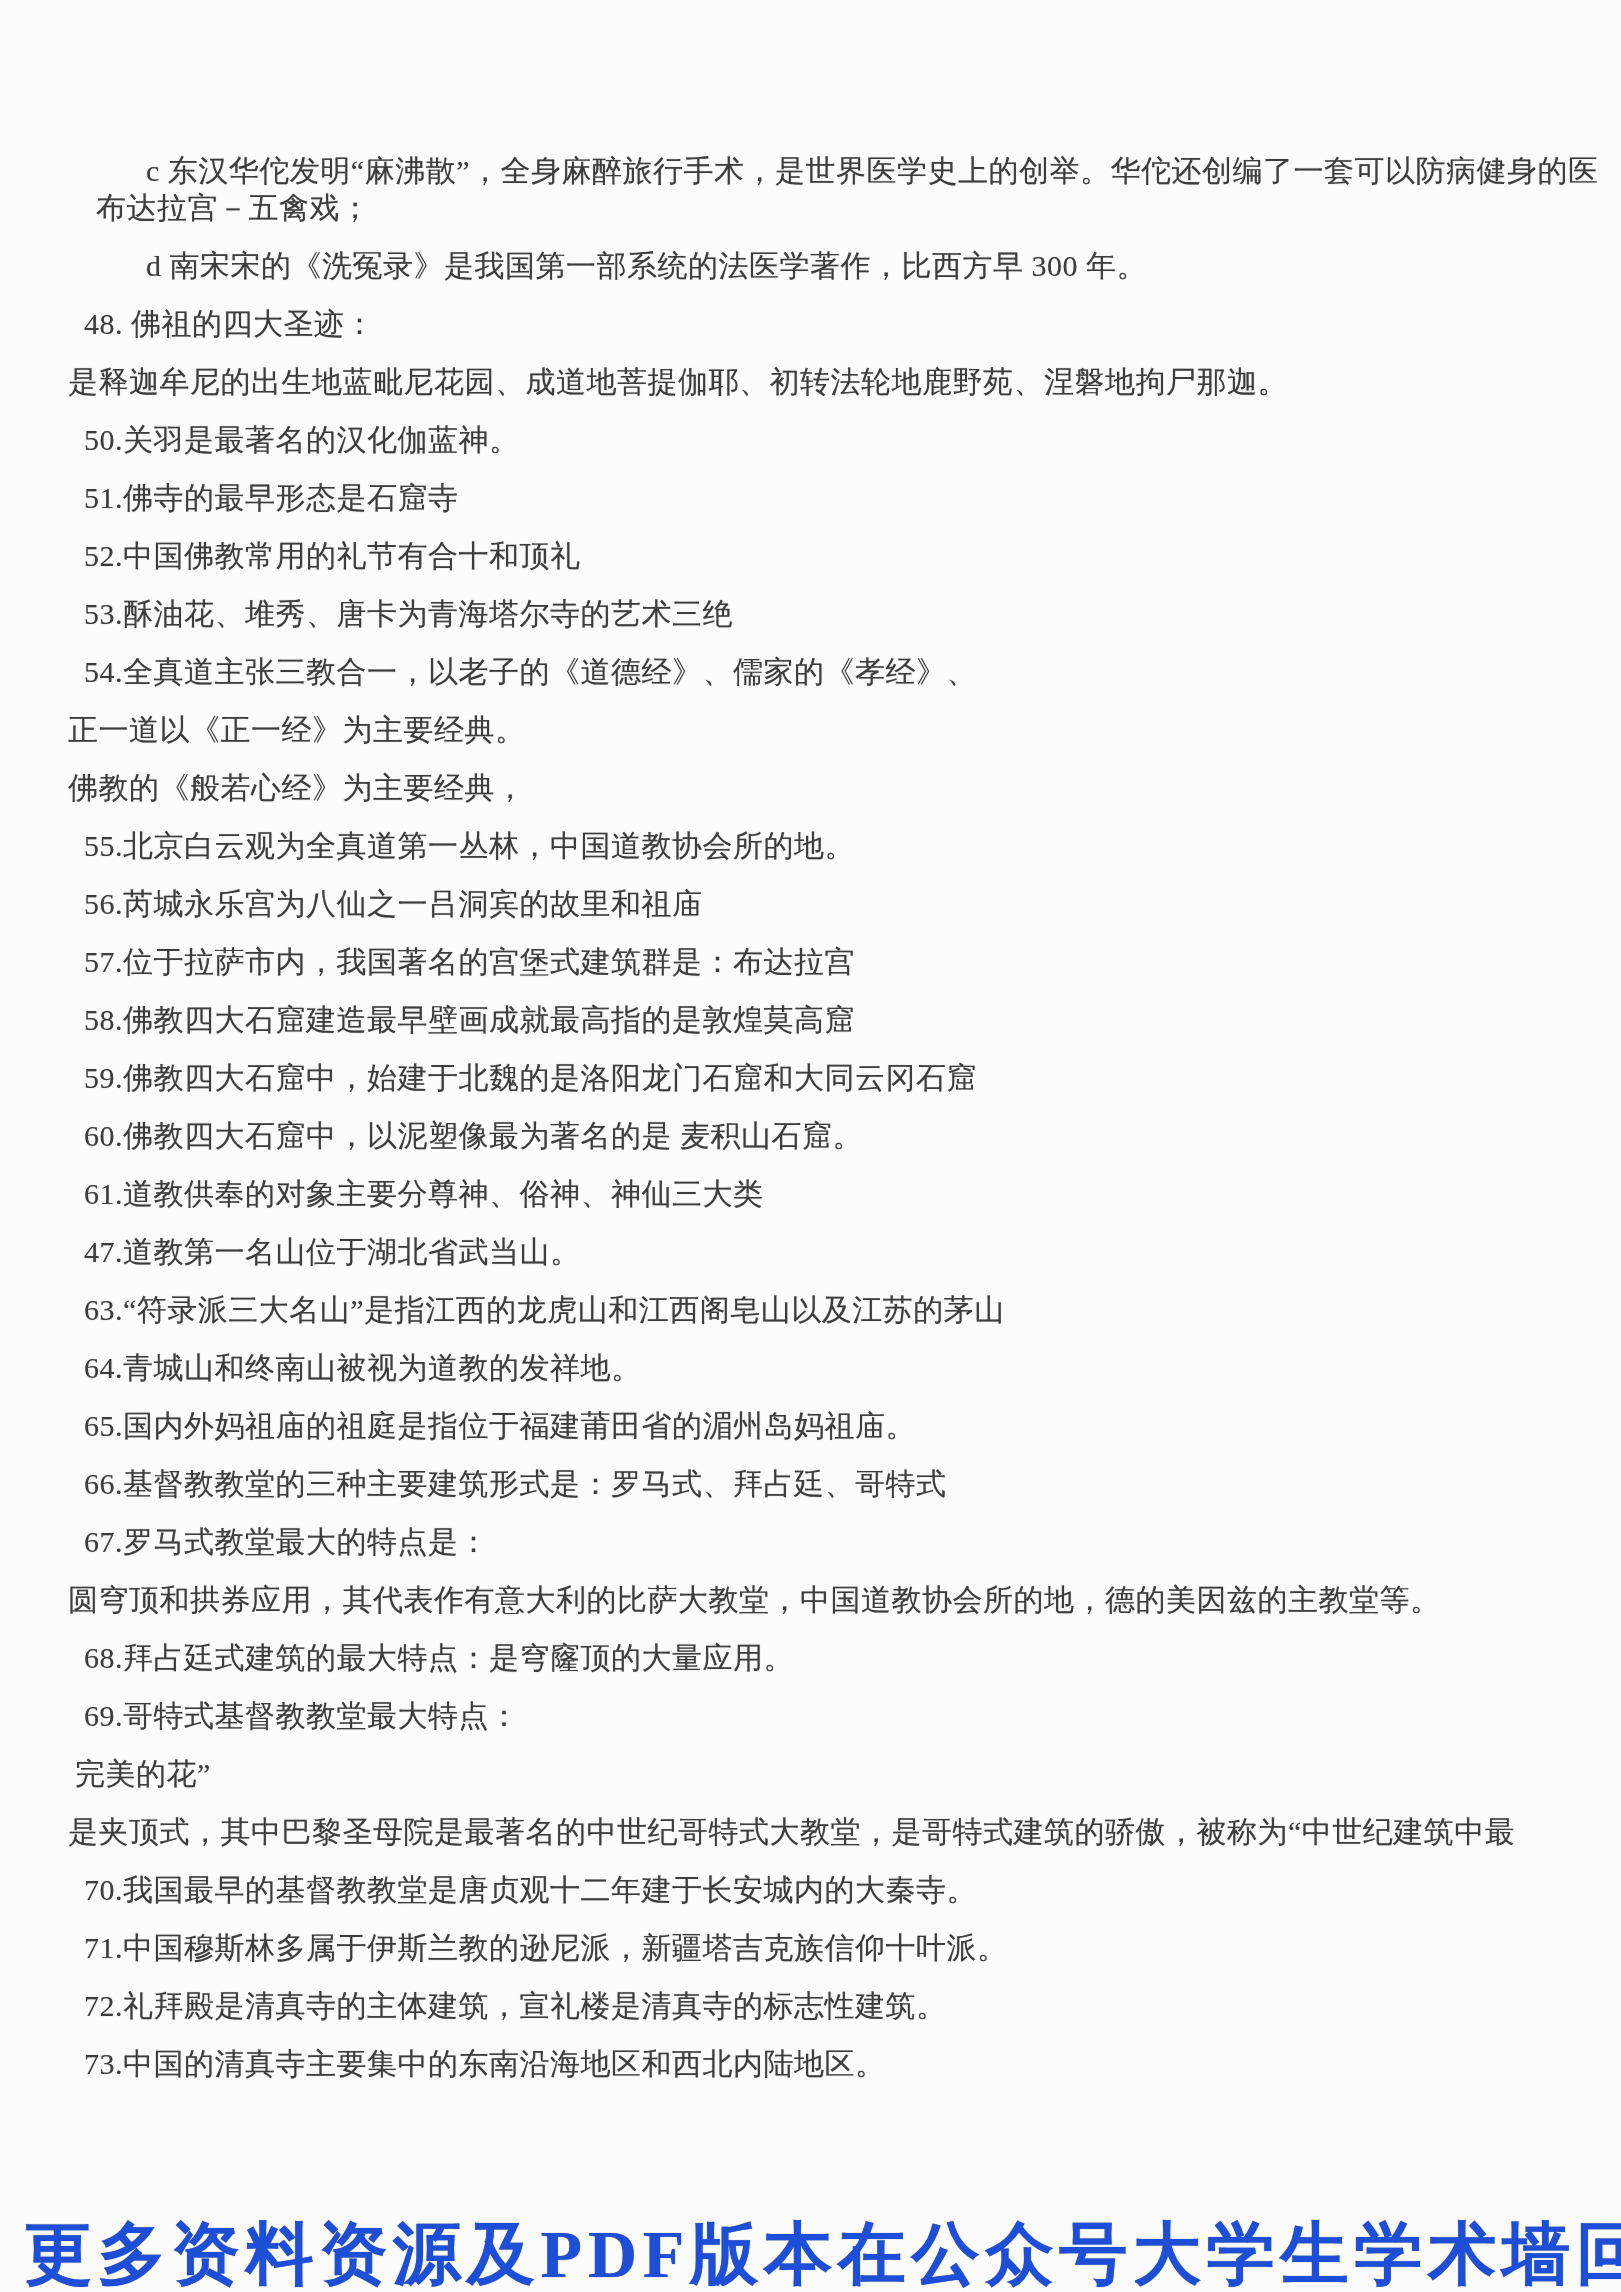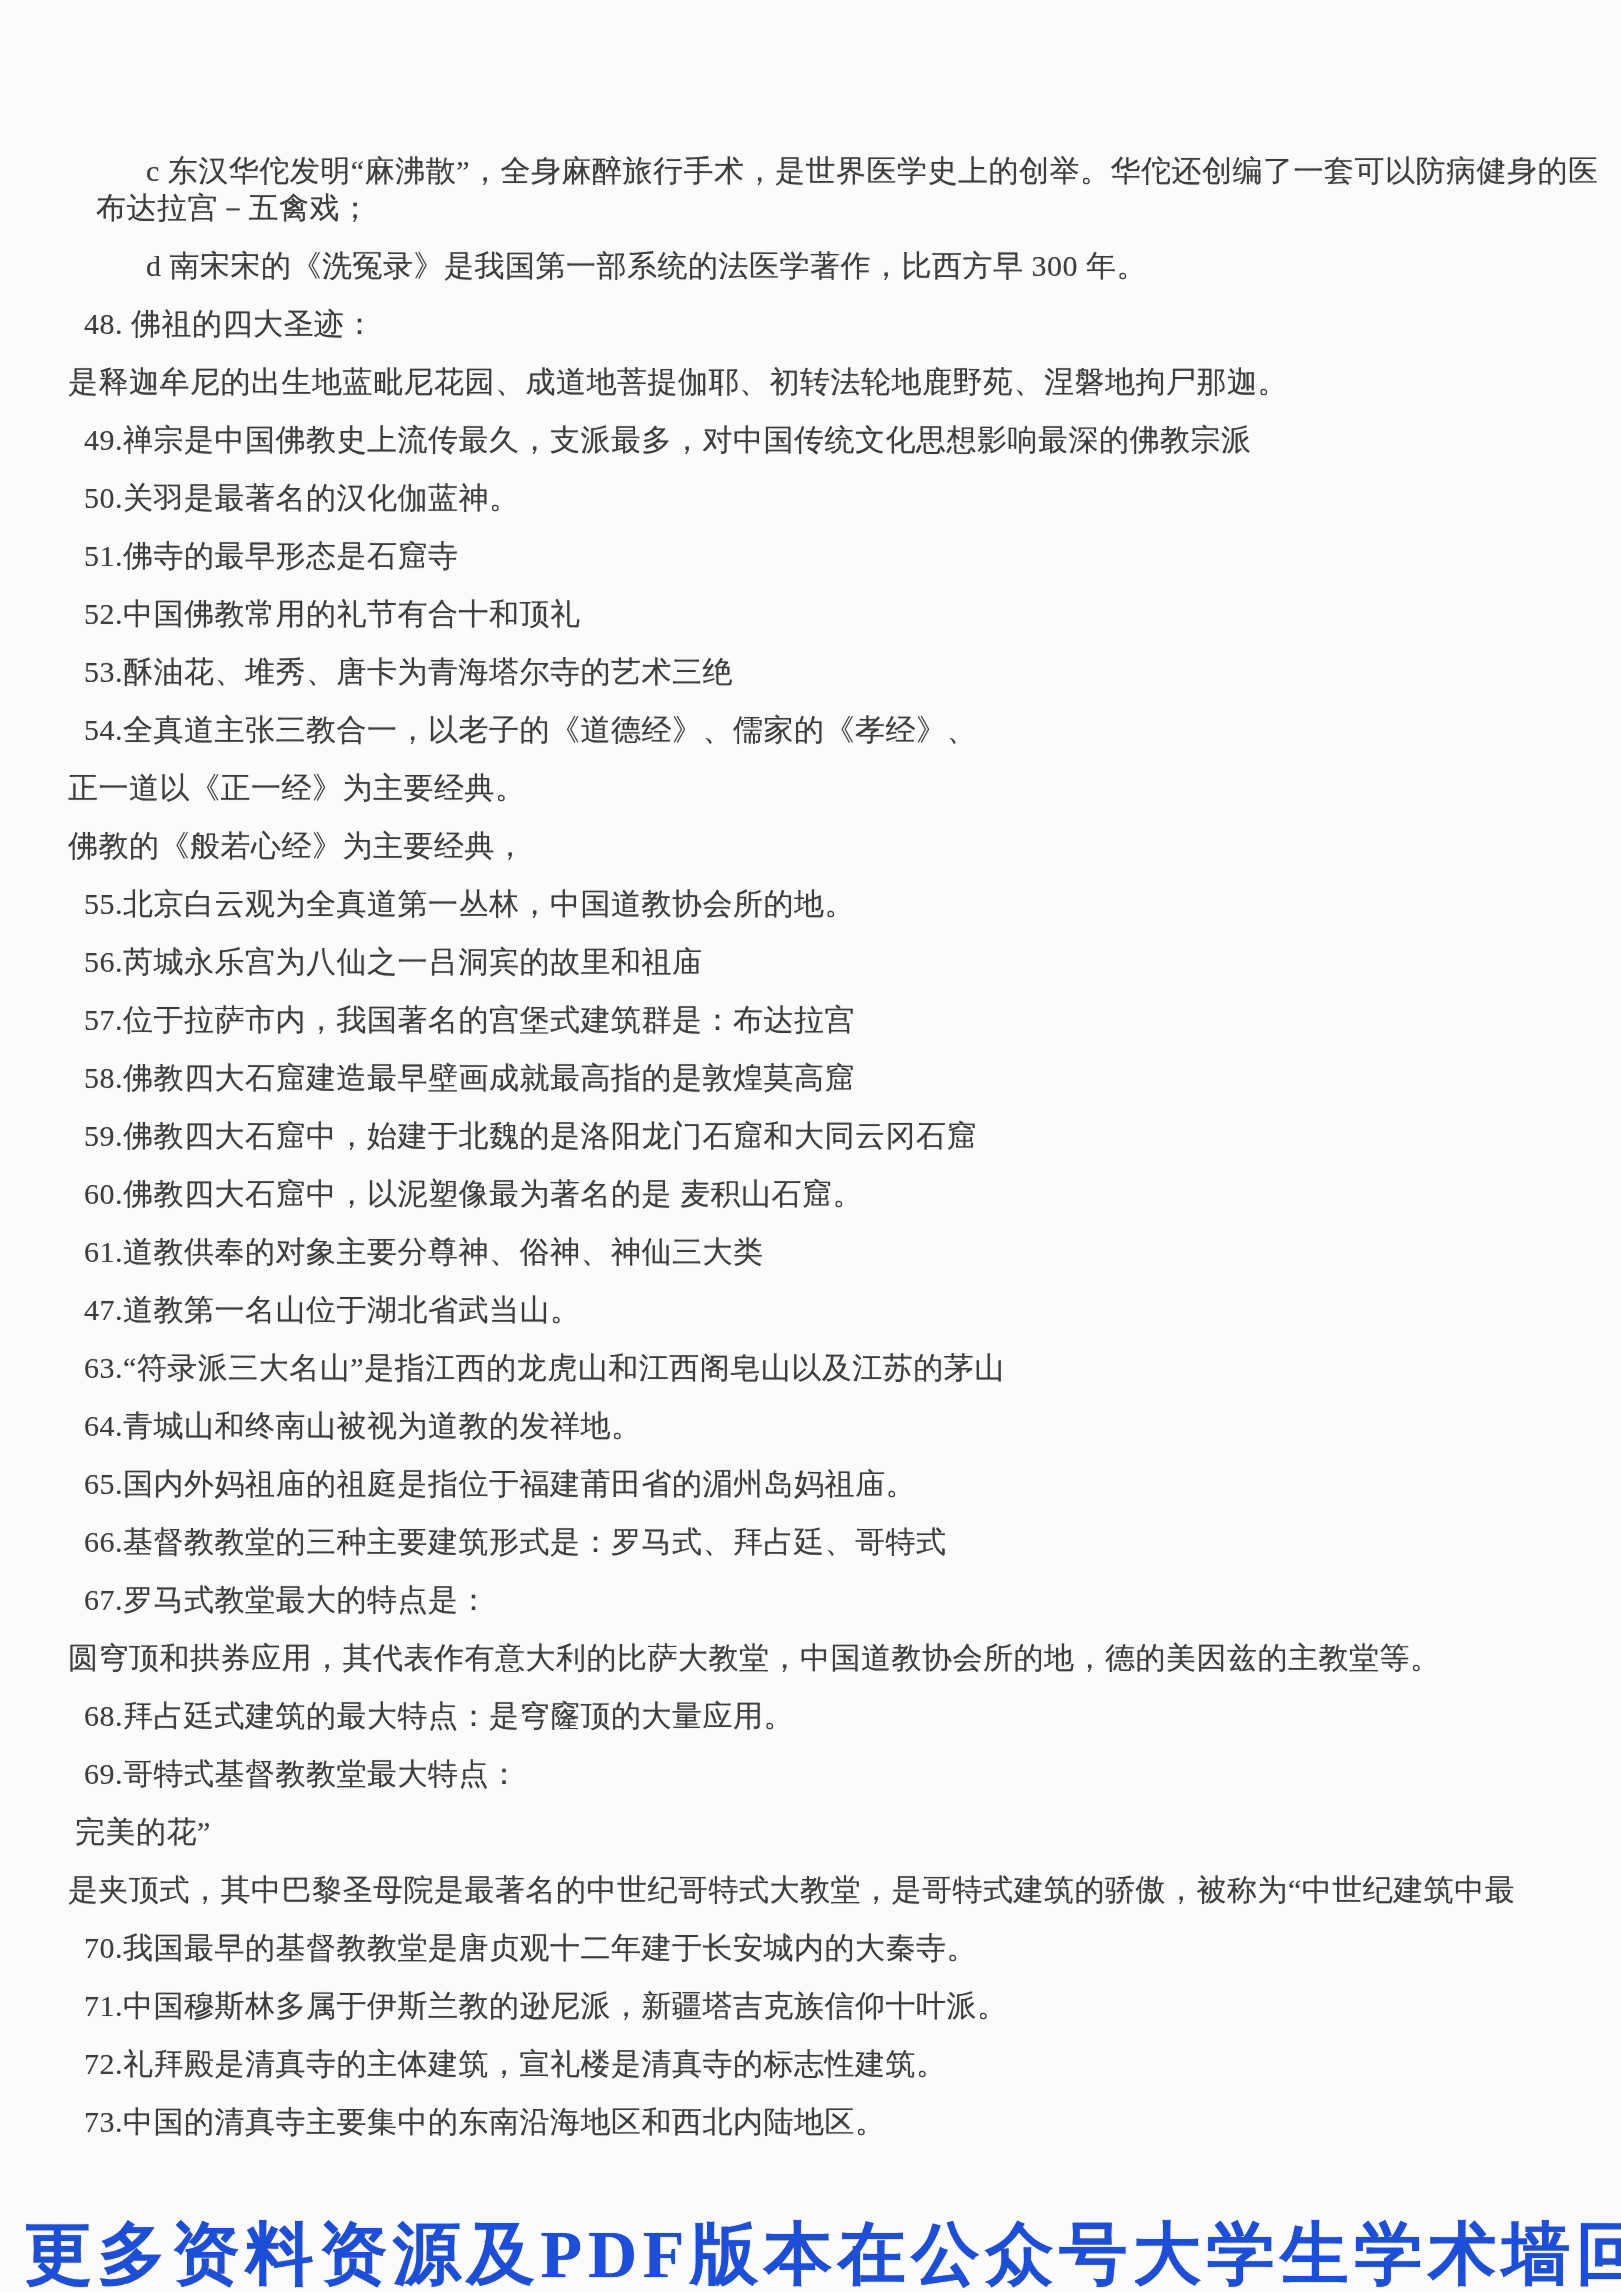--- a/index.html
+++ b/index.html
@@ -56,21 +56,20 @@
 </head>
 <body>
 
 <div class="page">
   <div class="doc" id="doc-lines">
       <div class="line first tight">c 东汉华佗发明“麻沸散”，全身麻醉旅行手术，是世界医学史上的创举。华佗还创编了一套可以防病健身的医</div>
       <div class="line cont2">布达拉宫－五禽戏；</div>
       <div class="line first">d 南宋宋的《洗冤录》是我国第一部系统的法医学著作，比西方早 300 年。</div>
       <div class="line num">48. 佛祖的四大圣迹：</div>
       <div class="line indent">是释迦牟尼的出生地蓝毗尼花园、成道地菩提伽耶、初转法轮地鹿野苑、涅磐地拘尸那迦。</div>
-      <div class="line num">49.禅宗是中国佛教史上流传最久，支派最多，对中国传统文化思想影响最深的佛教宗派</div>
       <div class="line num">50.关羽是最著名的汉化伽蓝神。</div>
       <div class="line num">51.佛寺的最早形态是石窟寺</div>
       <div class="line num">52.中国佛教常用的礼节有合十和顶礼</div>
       <div class="line num">53.酥油花、堆秀、唐卡为青海塔尔寺的艺术三绝</div>
       <div class="line num">54.全真道主张三教合一，以老子的《道德经》、儒家的《孝经》、</div>
       <div class="line indent">正一道以《正一经》为主要经典。</div>
       <div class="line indent">佛教的《般若心经》为主要经典，</div>
       <div class="line num">55.北京白云观为全真道第一丛林，中国道教协会所的地。</div>
       <div class="line num">56.芮城永乐宫为八仙之一吕洞宾的故里和祖庙</div>
       <div class="line num">57.位于拉萨市内，我国著名的宫堡式建筑群是：布达拉宫</div>

